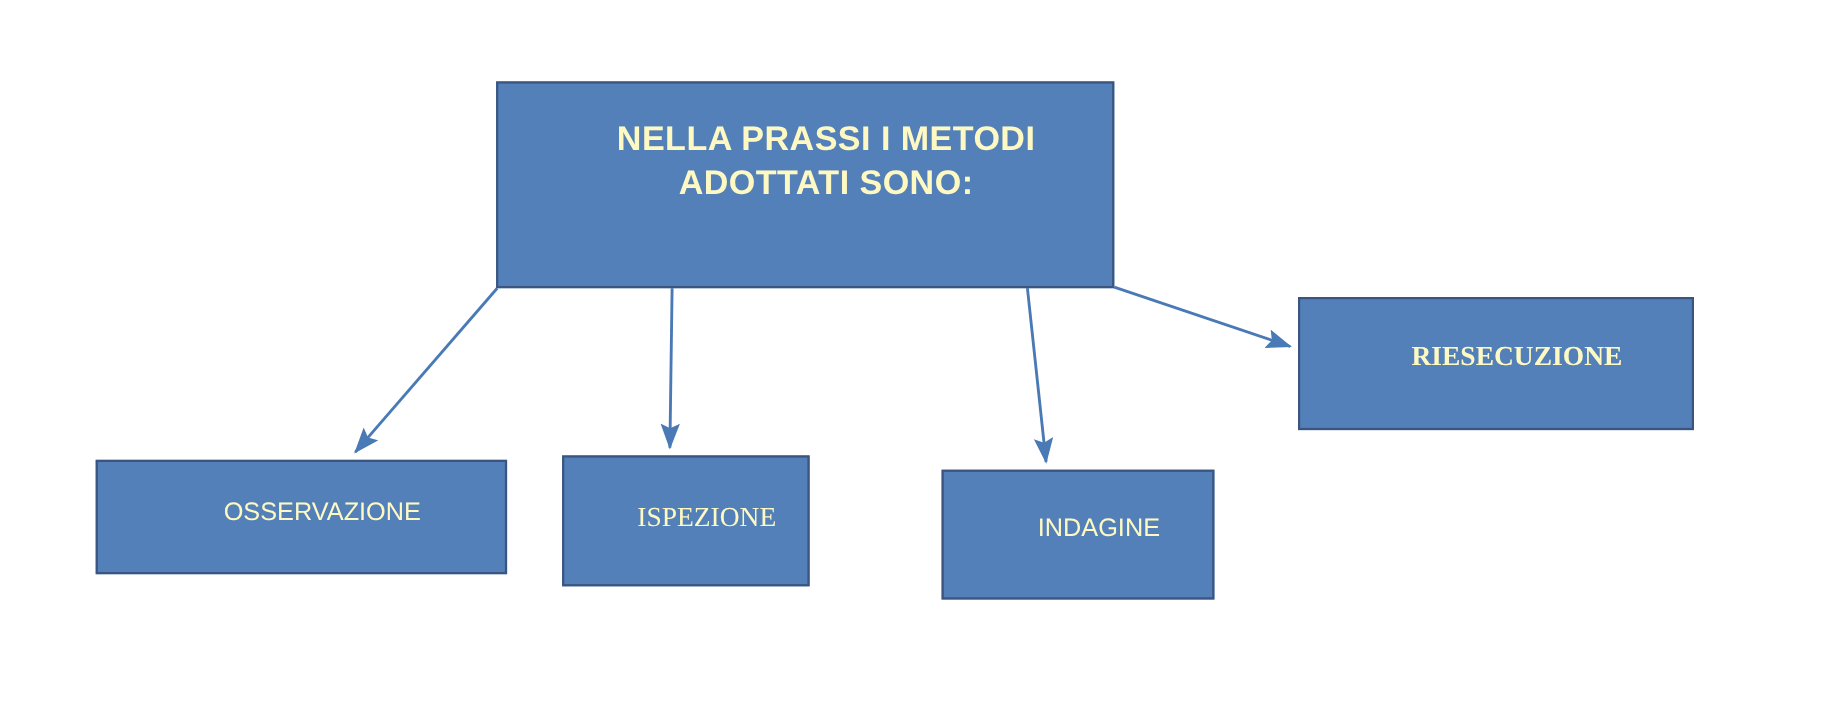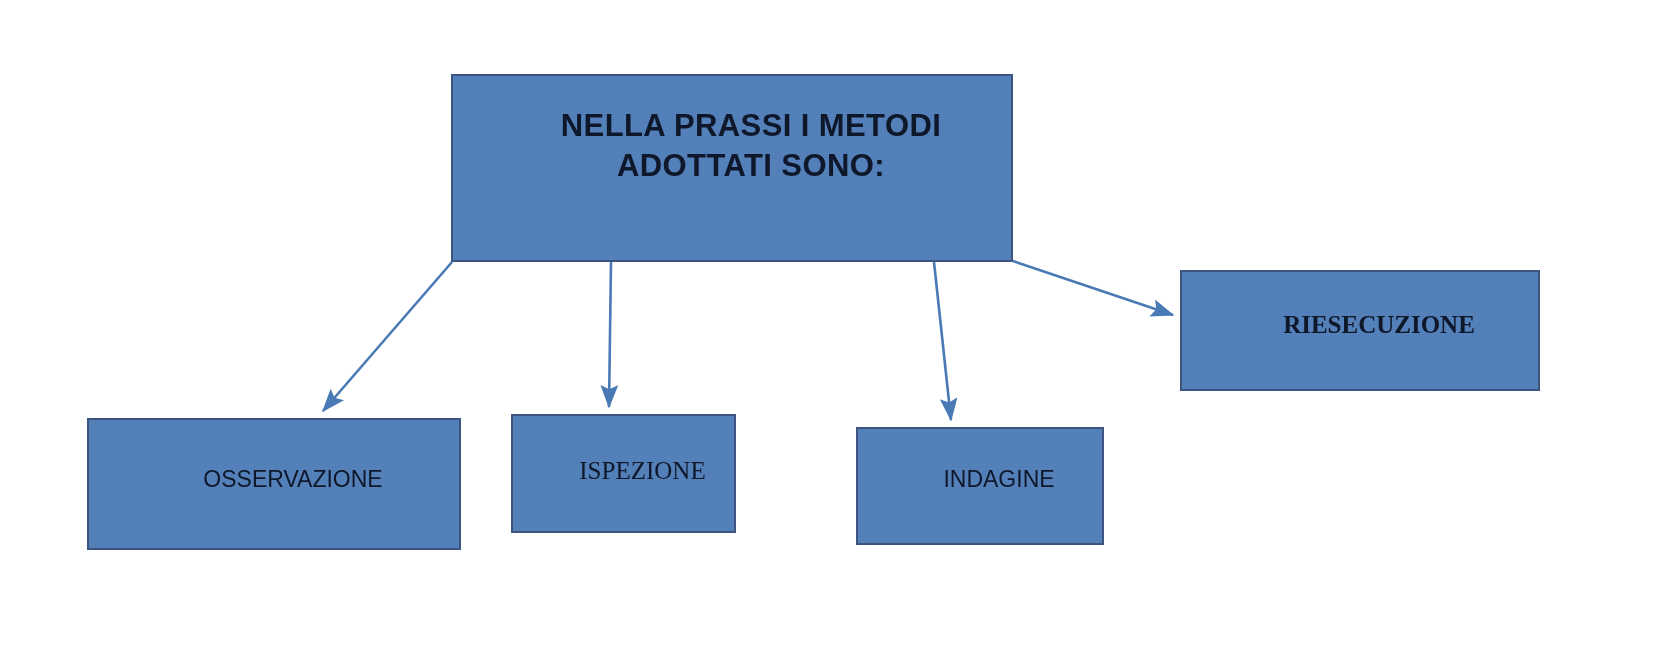--- a/index.html
+++ b/index.html
@@ -24,21 +24,21 @@
   }
   .node {
     position: absolute;
     box-sizing: border-box;
     background: #5380b8;
     border: 2px solid #3b5580;
     display: flex;
     align-items: center;
     justify-content: center;
     text-align: center;
-    color: #0f172a;
+    color: #fef9c3;
     z-index: 2;
     padding-left: 38px;
   }
   .node .label {
     display: block;
     width: 100%;
     line-height: 1.28;
     white-space: pre-line;
   }
   
@@ -52,21 +52,21 @@
     font-size: 31px;
     font-weight: bold;
     letter-spacing: 0.4px;
     transform: translateY(-22px);
   }
   
   #node-osservazione {
     left: 87px;
     top: 418px;
     width: 374px;
-    height: 132px;
+    height: 104px;
   }
   #node-osservazione .label {
     font-size: 23px;
     font-weight: normal;
     transform: translateY(-4px);
   }
   
   #node-ispezione {
     left: 511px;
     top: 414px;

